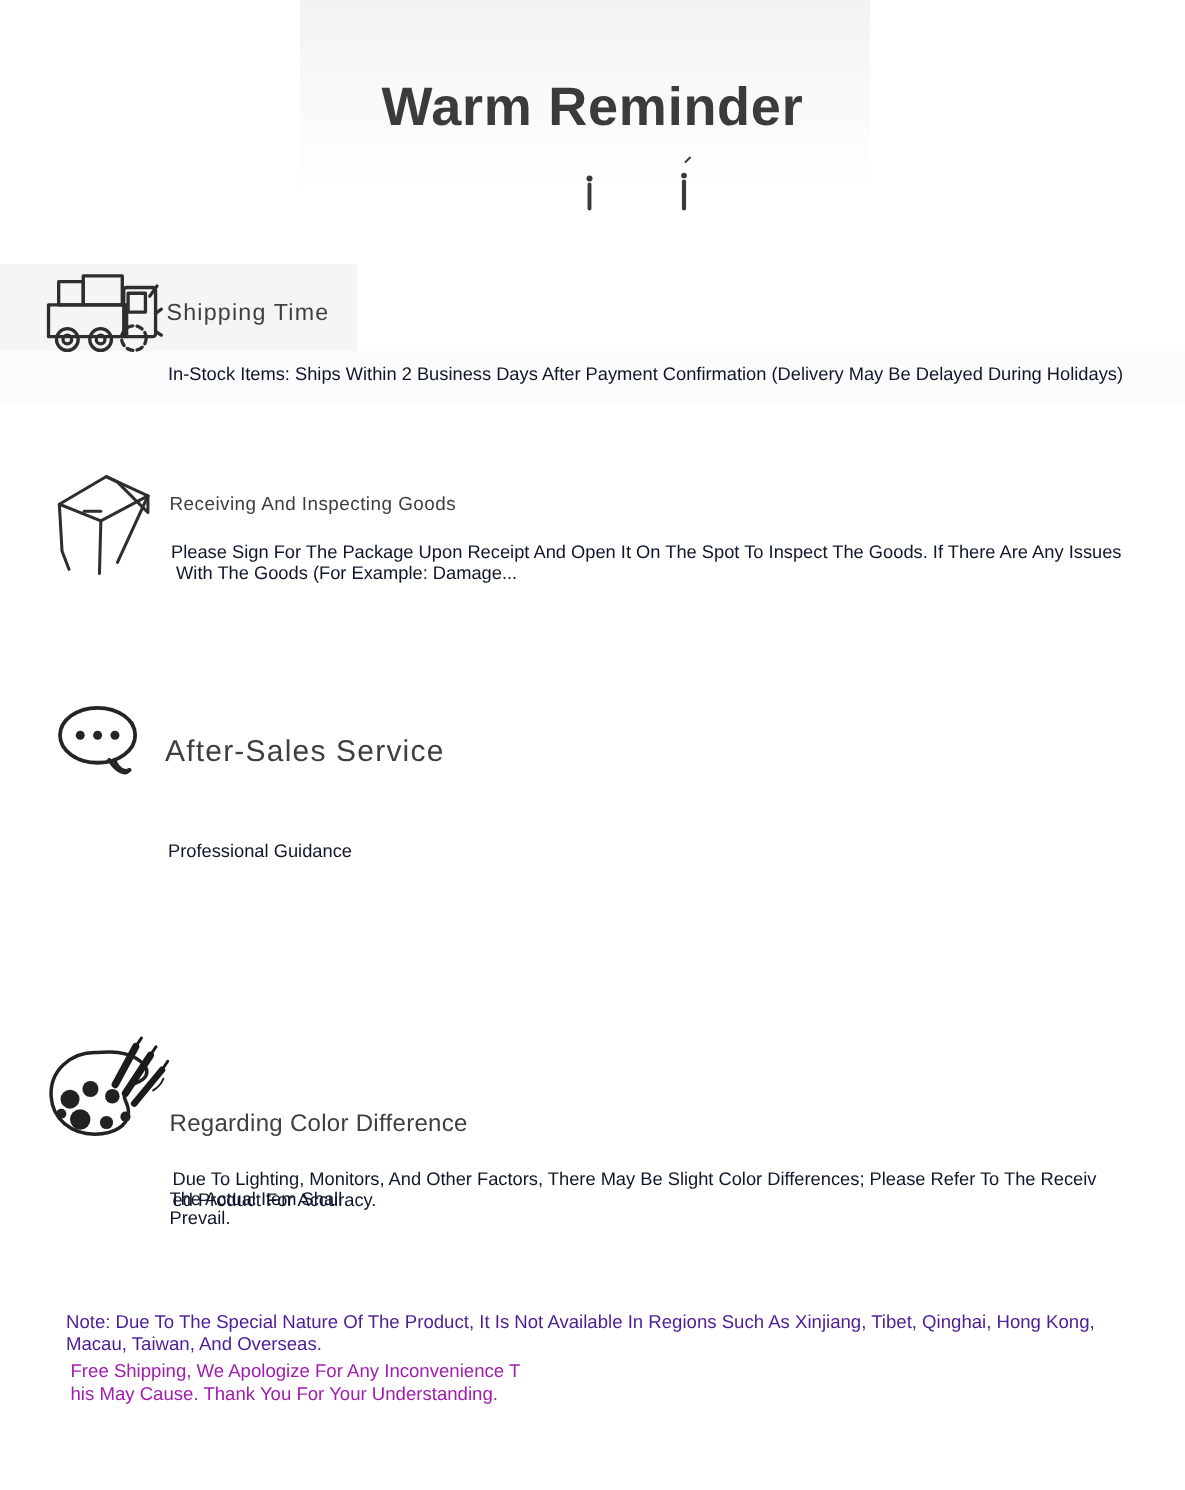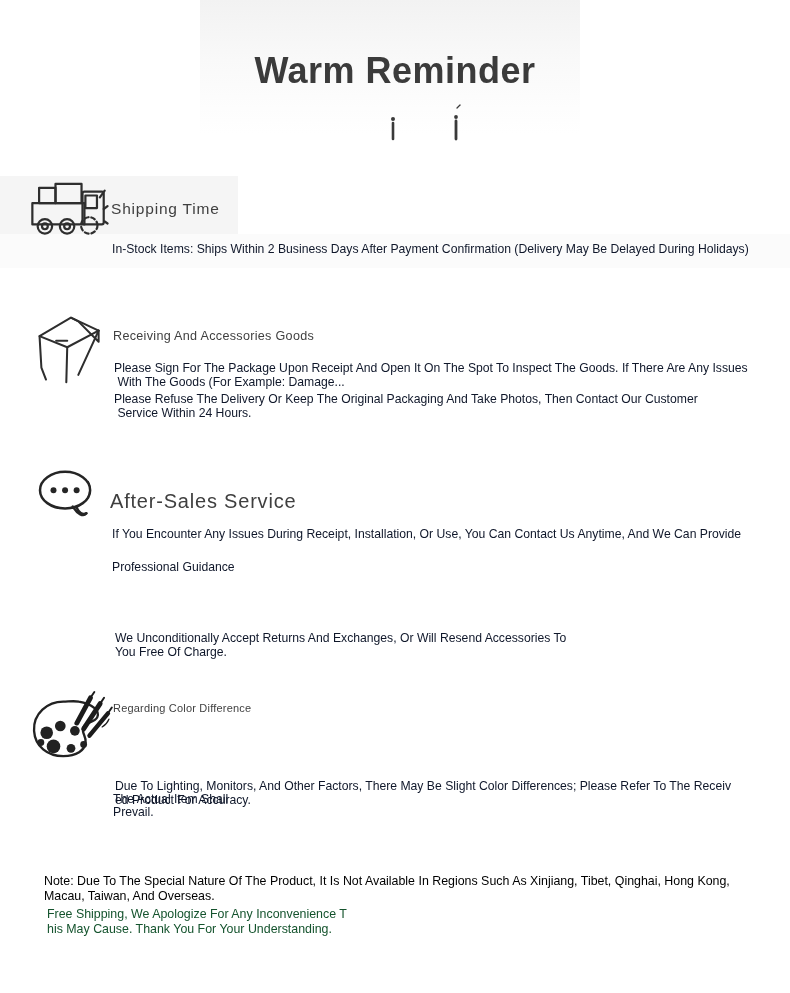--- a/index.html
+++ b/index.html
@@ -42,44 +42,44 @@
   .icon-bubble{left:36px;top:468px;}
   .icon-palette{left:28px;top:690px;}
 
   .sec-heading{
     position:absolute;margin:0;font-weight:normal;color:#3f3f3f;
     white-space:pre;
   }
   .h-shipping{left:111px;top:200px;font-size:15.5px;letter-spacing:0.8px;}
   .h-receiving{left:113px;top:329px;font-size:12.6px;letter-spacing:0.3px;}
   .h-aftersales{left:110px;top:490px;font-size:20px;letter-spacing:0.8px;}
-  .h-color{left:113px;top:702px;font-size:11px;letter-spacing:0.2px;}
+  .h-color{left:113px;top:741px;font-size:16px;letter-spacing:0.2px;}
 
   .para{
     position:absolute;margin:0;
     font-size:12.2px;color:#0f172a;
     white-space:pre;line-height:14px;
   }
   .p-s1-0{left:112px;top:242px;}
   .p-s2-0{left:114px;top:361px;}
   .p-s2-1{left:114px;top:392px;}
   .p-s3-0{left:112px;top:527px;}
   .p-s3-1{left:112px;top:560px;}
   .p-s3-2{left:114px;top:609px;}
   .p-s3-3{left:115px;top:632px;line-height:13.5px;}
   .p-s4-0{left:115px;top:759px;line-height:14px;margin-top:20px;}
   .p-s4-1{left:113px;top:793px;line-height:12.5px;}
 
   .note-red{
     position:absolute;left:44px;top:874px;margin:0;
-    font-size:12.4px;color:#000000;line-height:15px;white-space:pre;
+    font-size:12.4px;color:#4c1d95;line-height:15px;white-space:pre;
   }
   .note-apology{
     position:absolute;left:47px;top:907px;margin:0;
-    font-size:12.4px;color:#14532d;line-height:15px;white-space:pre;
+    font-size:12.4px;color:#a21caf;line-height:15px;white-space:pre;
   }
 </style>
 </head>
 <body>
 
 <div class="page">
 
   <div class="band-title"></div>
   <div class="band-sec1-head"></div>
   <div class="band-sec1-body"></div>
@@ -127,46 +127,41 @@
       <g fill="none" stroke="#2e2e2e" stroke-width="2.2" stroke-linecap="round" stroke-linejoin="round">
         <path d="M6 30 L40 10 L70 24 L36 42 Z"></path>
         <path d="M40 10 L48 14 L70 36 L70 24"></path>
         <path d="M24 35 h12"></path>
         <path d="M6 30 L8 64 L13 77"></path>
         <path d="M36 42 L35 80"></path>
         <path d="M70 24 L48 72"></path>
       </g>
     </svg>
   </span>
-  <h2 class="sec-heading h-receiving">Receiving And Accessories Goods</h2>
+  <h2 class="sec-heading h-receiving">Receiving And Inspecting Goods</h2>
   <p class="para p-s2-0">Please Sign For The Package Upon Receipt And Open It On The Spot To Inspect The Goods. If There Are Any Issues
  With The Goods (For Example: Damage...</p>
-  <p class="para p-s2-1">Please Refuse The Delivery Or Keep The Original Packaging And Take Photos, Then Contact Our Customer
- Service Within 24 Hours.</p>
 
   <span class="icon icon-bubble">
     <svg width="62" height="54" viewBox="0 0 64 56">
       <g fill="none" stroke="#252525" stroke-width="2.6" stroke-linecap="round" stroke-linejoin="round">
         <ellipse cx="30" cy="23" rx="26" ry="19"></ellipse>
         <path d="M38 40 C43 48 49 51 52 47"></path>
         <path d="M52 47 C48 49 44 46 42 41"></path>
         <path d="M54 14 q4 9 -1 18" stroke-width="1.4"></path>
       </g>
       <g fill="#252525">
         <circle cx="18" cy="23" r="3.1"></circle>
         <circle cx="30" cy="23" r="3.1"></circle>
         <circle cx="42" cy="23" r="3.1"></circle>
       </g>
     </svg>
   </span>
   <h2 class="sec-heading h-aftersales">After-Sales Service</h2>
-  <p class="para p-s3-0">If You Encounter Any Issues During Receipt, Installation, Or Use, You Can Contact Us Anytime, And We Can Provide</p>
   <p class="para p-s3-1">Professional Guidance</p>
-  <p class="para p-s3-3">We Unconditionally Accept Returns And Exchanges, Or Will Resend Accessories To
-You Free Of Charge.</p>
 
   <span class="icon icon-palette">
     <svg width="86" height="70" viewBox="0 0 88 72">
       <path d="M36 12 C20 12 5 24 6 42 C7 58 20 68 36 68 C50 68 58 62 59 54 C60 47 54 44 57 38 C60 32 68 34 71 28 C74 22 66 14 52 12 C47 11 41 12 36 12 Z" fill="none" stroke="#222222" stroke-width="2.4" stroke-linejoin="round"></path>
       <g fill="#222222">
         <circle cx="19" cy="44" r="6.5"></circle>
         <circle cx="33" cy="37" r="5.5"></circle>
         <circle cx="48" cy="42" r="5"></circle>
         <circle cx="26" cy="58" r="7"></circle>
         <circle cx="44" cy="60" r="4.5"></circle>

